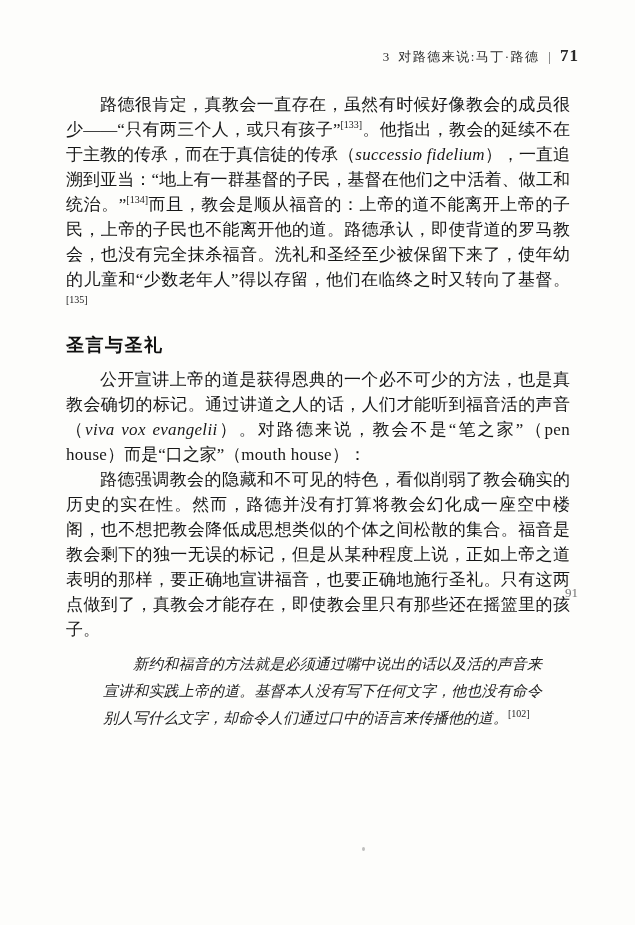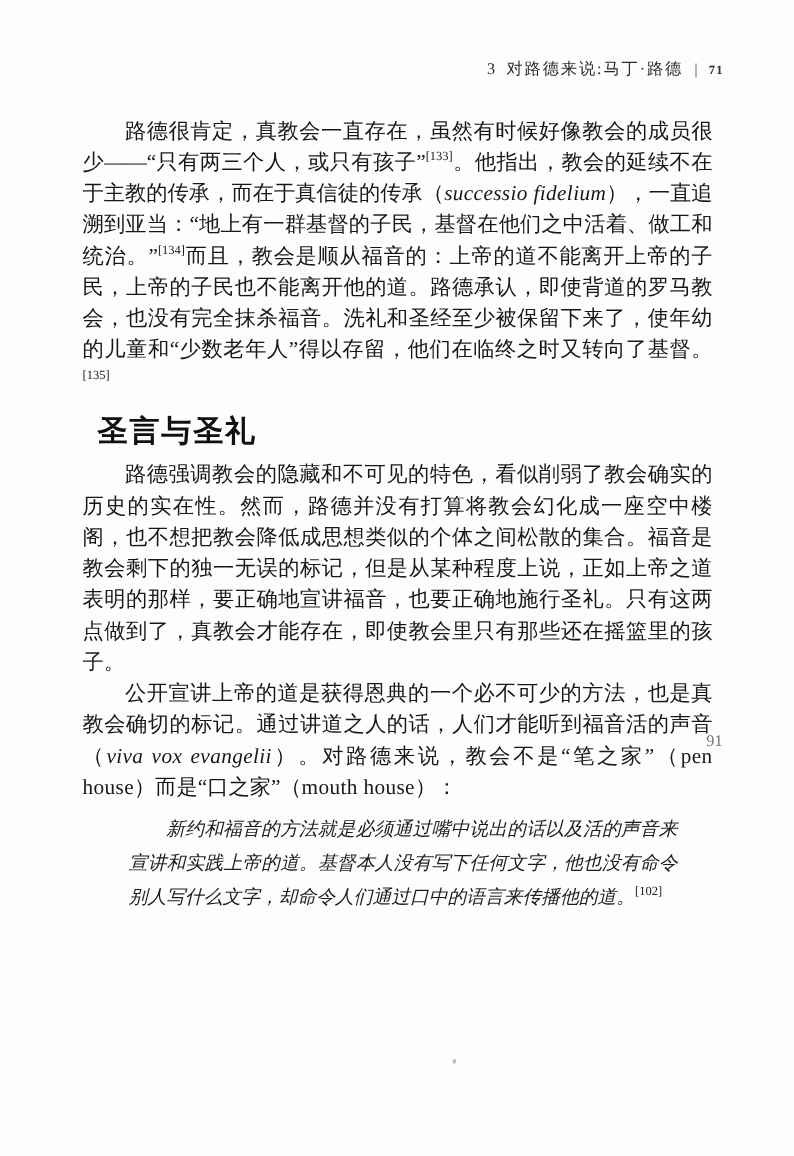--- a/index.html
+++ b/index.html
@@ -12,31 +12,31 @@
     font-family:"Liberation Serif","DejaVu Serif",serif;
   }
   .running-header {
     position:absolute; top:46px; right:56px;
     display:flex; align-items:baseline; gap:9px;
     font-size:13px; color:#2a2a2a;
     font-family:"Liberation Serif","DejaVu Serif",serif;
   }
   .rh-title { letter-spacing:1.5px; }
   .rh-sep { color:#444; font-size:12px; }
-  .rh-page { font-weight:bold; font-size:10px; letter-spacing:1px; }
+  .rh-page { font-weight:bold; font-size:17px; letter-spacing:1px; }
   .body-col {
     position:absolute; left:66px; top:92px; width:504px;
     font-size:17px; line-height:25px;
     text-align:justify; text-justify:inter-ideograph;
   }
   .para { margin:0; text-indent:2em; }
   .section-heading {
     font-family:"Liberation Sans","DejaVu Sans",sans-serif;
-    font-weight:bold; font-size:24px; color:#101010;
-    margin:16px 0 9px 12px; letter-spacing:1.5px;
+    font-weight:bold; font-size:18px; color:#101010;
+    margin:16px 0 9px 0; letter-spacing:1.5px;
     text-align:left; text-indent:0;
   }
   .quote {
     margin:9px 28px 0 37px;
     font-size:15px; line-height:27px;
     font-style:italic;
     text-indent:2em;
     color:#1c1c1c;
   }
   .seg-lat-i { font-style:italic; letter-spacing:0.3px; }
@@ -67,20 +67,20 @@
     <span class="rh-title">对路德来说:马丁·路德</span>
     <span class="rh-sep">|</span>
     <span class="rh-page">71</span>
   </div>
 
   <div class="margin-num">91</div>
 
   <div class="body-col">
       <p class="para"><span class="seg-cn">路德很肯定，真教会一直存在，虽然有时候好像教会的成员很少——“只有两三个人，或只有孩子”</span><sup class="fnref">[133]</sup><span class="seg-cn">。他指出，教会的延续不在于主教的传承，而在于真信徒的传承（</span><span class="seg-lat-i">successio fidelium</span><span class="seg-cn">），一直追溯到亚当：“地上有一群基督的子民，基督在他们之中活着、做工和统治。”</span><sup class="fnref">[134]</sup><span class="seg-cn">而且，教会是顺从福音的：上帝的道不能离开上帝的子民，上帝的子民也不能离开他的道。路德承认，即使背道的罗马教会，也没有完全抹杀福音。洗礼和圣经至少被保留下来了，使年幼的儿童和“少数老年人”得以存留，他们在临终之时又转向了基督。</span><sup class="fnref">[135]</sup></p>
       <h2 class="section-heading">圣言与圣礼</h2>
+      <p class="para"><span class="seg-cn">公开宣讲上帝的道是获得恩典的一个必不可少的方法，也是真教会确切的标记。通过讲道之人的话，人们才能听到福音活的声音（</span><span class="seg-lat-i">viva vox evangelii</span><span class="seg-cn">）。对路德来说，教会不是“笔之家”（</span><span class="seg-lat">pen house</span><span class="seg-cn">）而是“口之家”（</span><span class="seg-lat">mouth house</span><span class="seg-cn">）：</span></p>
       <p class="para"><span class="seg-cn">路德强调教会的隐藏和不可见的特色，看似削弱了教会确实的历史的实在性。然而，路德并没有打算将教会幻化成一座空中楼阁，也不想把教会降低成思想类似的个体之间松散的集合。福音是教会剩下的独一无误的标记，但是从某种程度上说，正如上帝之道表明的那样，要正确地宣讲福音，也要正确地施行圣礼。只有这两点做到了，真教会才能存在，即使教会里只有那些还在摇篮里的孩子。</span></p>
-      <p class="para"><span class="seg-cn">公开宣讲上帝的道是获得恩典的一个必不可少的方法，也是真教会确切的标记。通过讲道之人的话，人们才能听到福音活的声音（</span><span class="seg-lat-i">viva vox evangelii</span><span class="seg-cn">）。对路德来说，教会不是“笔之家”（</span><span class="seg-lat">pen house</span><span class="seg-cn">）而是“口之家”（</span><span class="seg-lat">mouth house</span><span class="seg-cn">）：</span></p>
       <blockquote class="quote"><span class="seg-cn">新约和福音的方法就是必须通过嘴中说出的话以及活的声音来宣讲和实践上帝的道。基督本人没有写下任何文字，他也没有命令别人写什么文字，却命令人们通过口中的语言来传播他的道。</span><sup class="fnref">[102]</sup></blockquote>
     </div>
 
   <div class="speck"></div>
 
 </div>
 
 </body></html>

